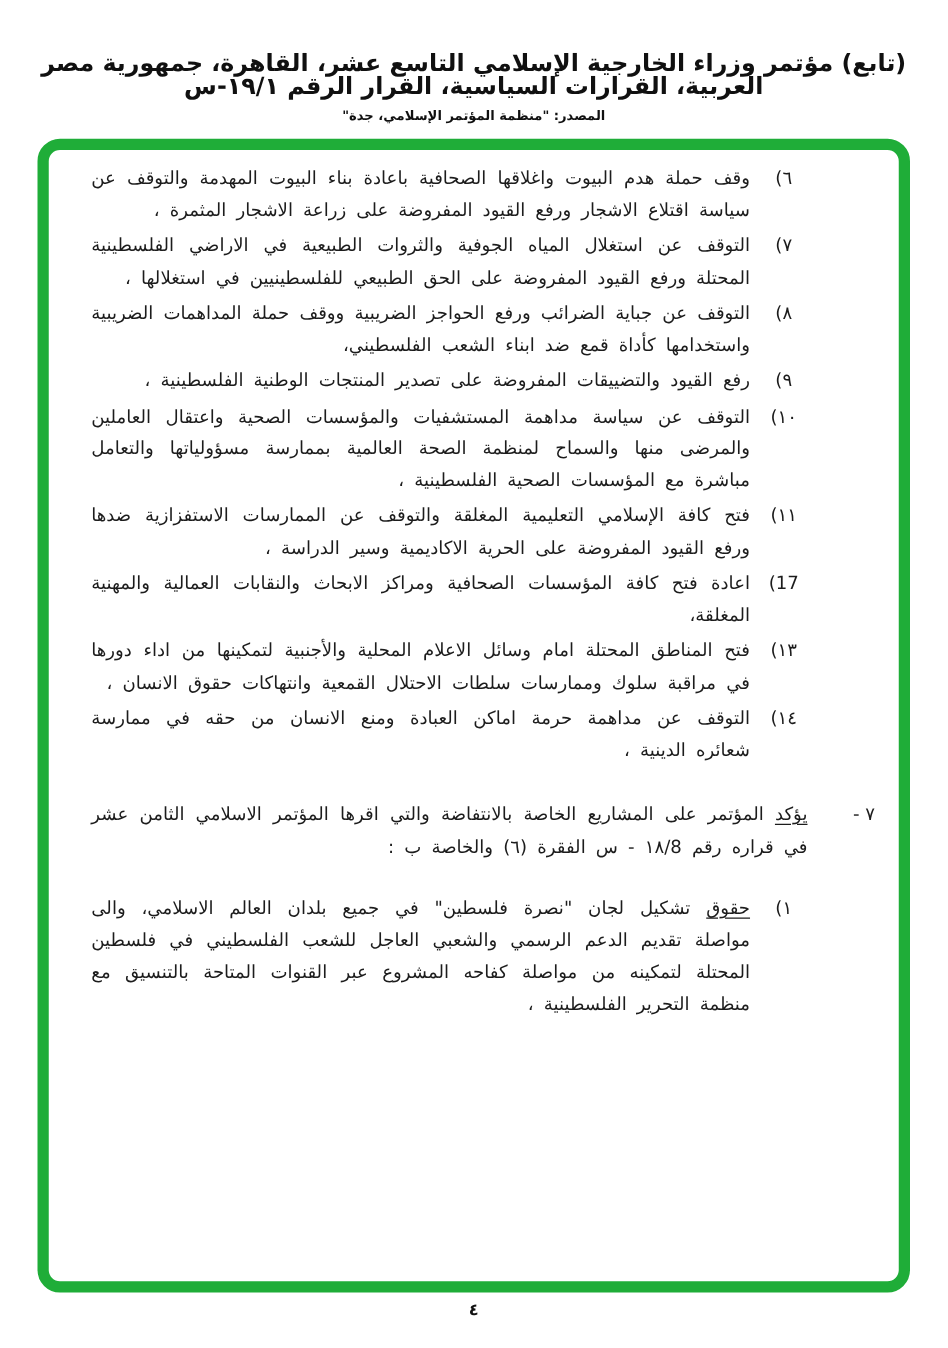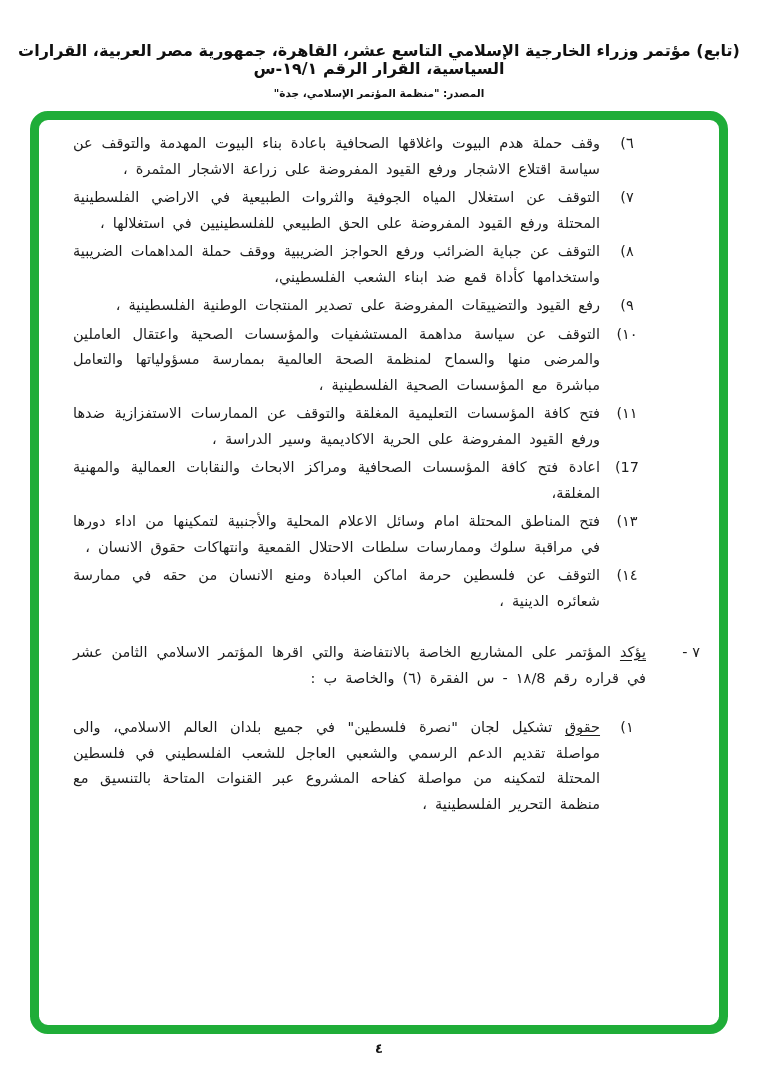--- a/index.html
+++ b/index.html
@@ -18,21 +18,21 @@
   }
   
   .doc-header {
     position: absolute;
     top: 42px; left: 8px; right: 8px;
     direction: rtl;
     text-align: center;
     font-weight: 700;
     color: #101010;
   }
-  .hdr-line1 { font-size: 16px; line-height: 18px; }
+  .hdr-line1 { font-size: 19px; line-height: 18px; }
   .hdr-line2 { font-size: 10.5px; line-height: 14px; margin-top: 8px; }
 
   
   .frame {
     position: absolute;
     top: 111px; left: 30px;
     width: 698px; height: 923px;
     border: 9px solid #1fad38;
     border-radius: 18px;
     padding: 11px 19px 0 34px;
@@ -107,33 +107,33 @@
       <div class="item">
         <span class="marker" dir="ltr">(٩</span>
         <p class="txt">رفع القيود والتضييقات المفروضة على تصدير المنتجات الوطنية الفلسطينية ،</p>
       </div>
       <div class="item">
         <span class="marker" dir="ltr">(١٠</span>
         <p class="txt">التوقف عن سياسة مداهمة المستشفيات والمؤسسات الصحية واعتقال العاملين والمرضى منها والسماح لمنظمة الصحة العالمية بممارسة مسؤولياتها والتعامل مباشرة مع المؤسسات الصحية الفلسطينية ،</p>
       </div>
       <div class="item">
         <span class="marker" dir="ltr">(١١</span>
-        <p class="txt">فتح كافة المؤسسات التعليمية المغلقة والتوقف عن الممارسات الاستفزازية ضدها ورفع القيود المفروضة على الحرية الاكاديمية وسير الدراسة ،</p>
+        <p class="txt">فتح كافة الإسلامي التعليمية المغلقة والتوقف عن الممارسات الاستفزازية ضدها ورفع القيود المفروضة على الحرية الاكاديمية وسير الدراسة ،</p>
       </div>
       <div class="item">
         <span class="marker" dir="ltr">(17</span>
         <p class="txt">اعادة فتح كافة المؤسسات الصحافية ومراكز الابحاث والنقابات العمالية والمهنية المغلقة،</p>
       </div>
       <div class="item">
         <span class="marker" dir="ltr">(١٣</span>
         <p class="txt">فتح المناطق المحتلة امام وسائل الاعلام المحلية والأجنبية لتمكينها من اداء دورها في مراقبة سلوك وممارسات سلطات الاحتلال القمعية وانتهاكات حقوق الانسان ،</p>
       </div>
       <div class="item">
         <span class="marker" dir="ltr">(١٤</span>
-        <p class="txt">التوقف عن فلسطين حرمة اماكن العبادة ومنع الانسان من حقه في ممارسة شعائره الدينية ،</p>
+        <p class="txt">التوقف عن مداهمة حرمة اماكن العبادة ومنع الانسان من حقه في ممارسة شعائره الدينية ،</p>
       </div>
     </div>
 
     <div class="clause">
       <span class="marker">٧ -</span>
       <p class="txt"><u>يؤكد</u> <span>المؤتمر على المشاريع الخاصة بالانتفاضة والتي اقرها المؤتمر الاسلامي الثامن عشر في قراره رقم ١٨/8 - س الفقرة (٦) والخاصة ب :</span></p>
     </div>
 
     <div class="c7-list">
       <div class="item">

